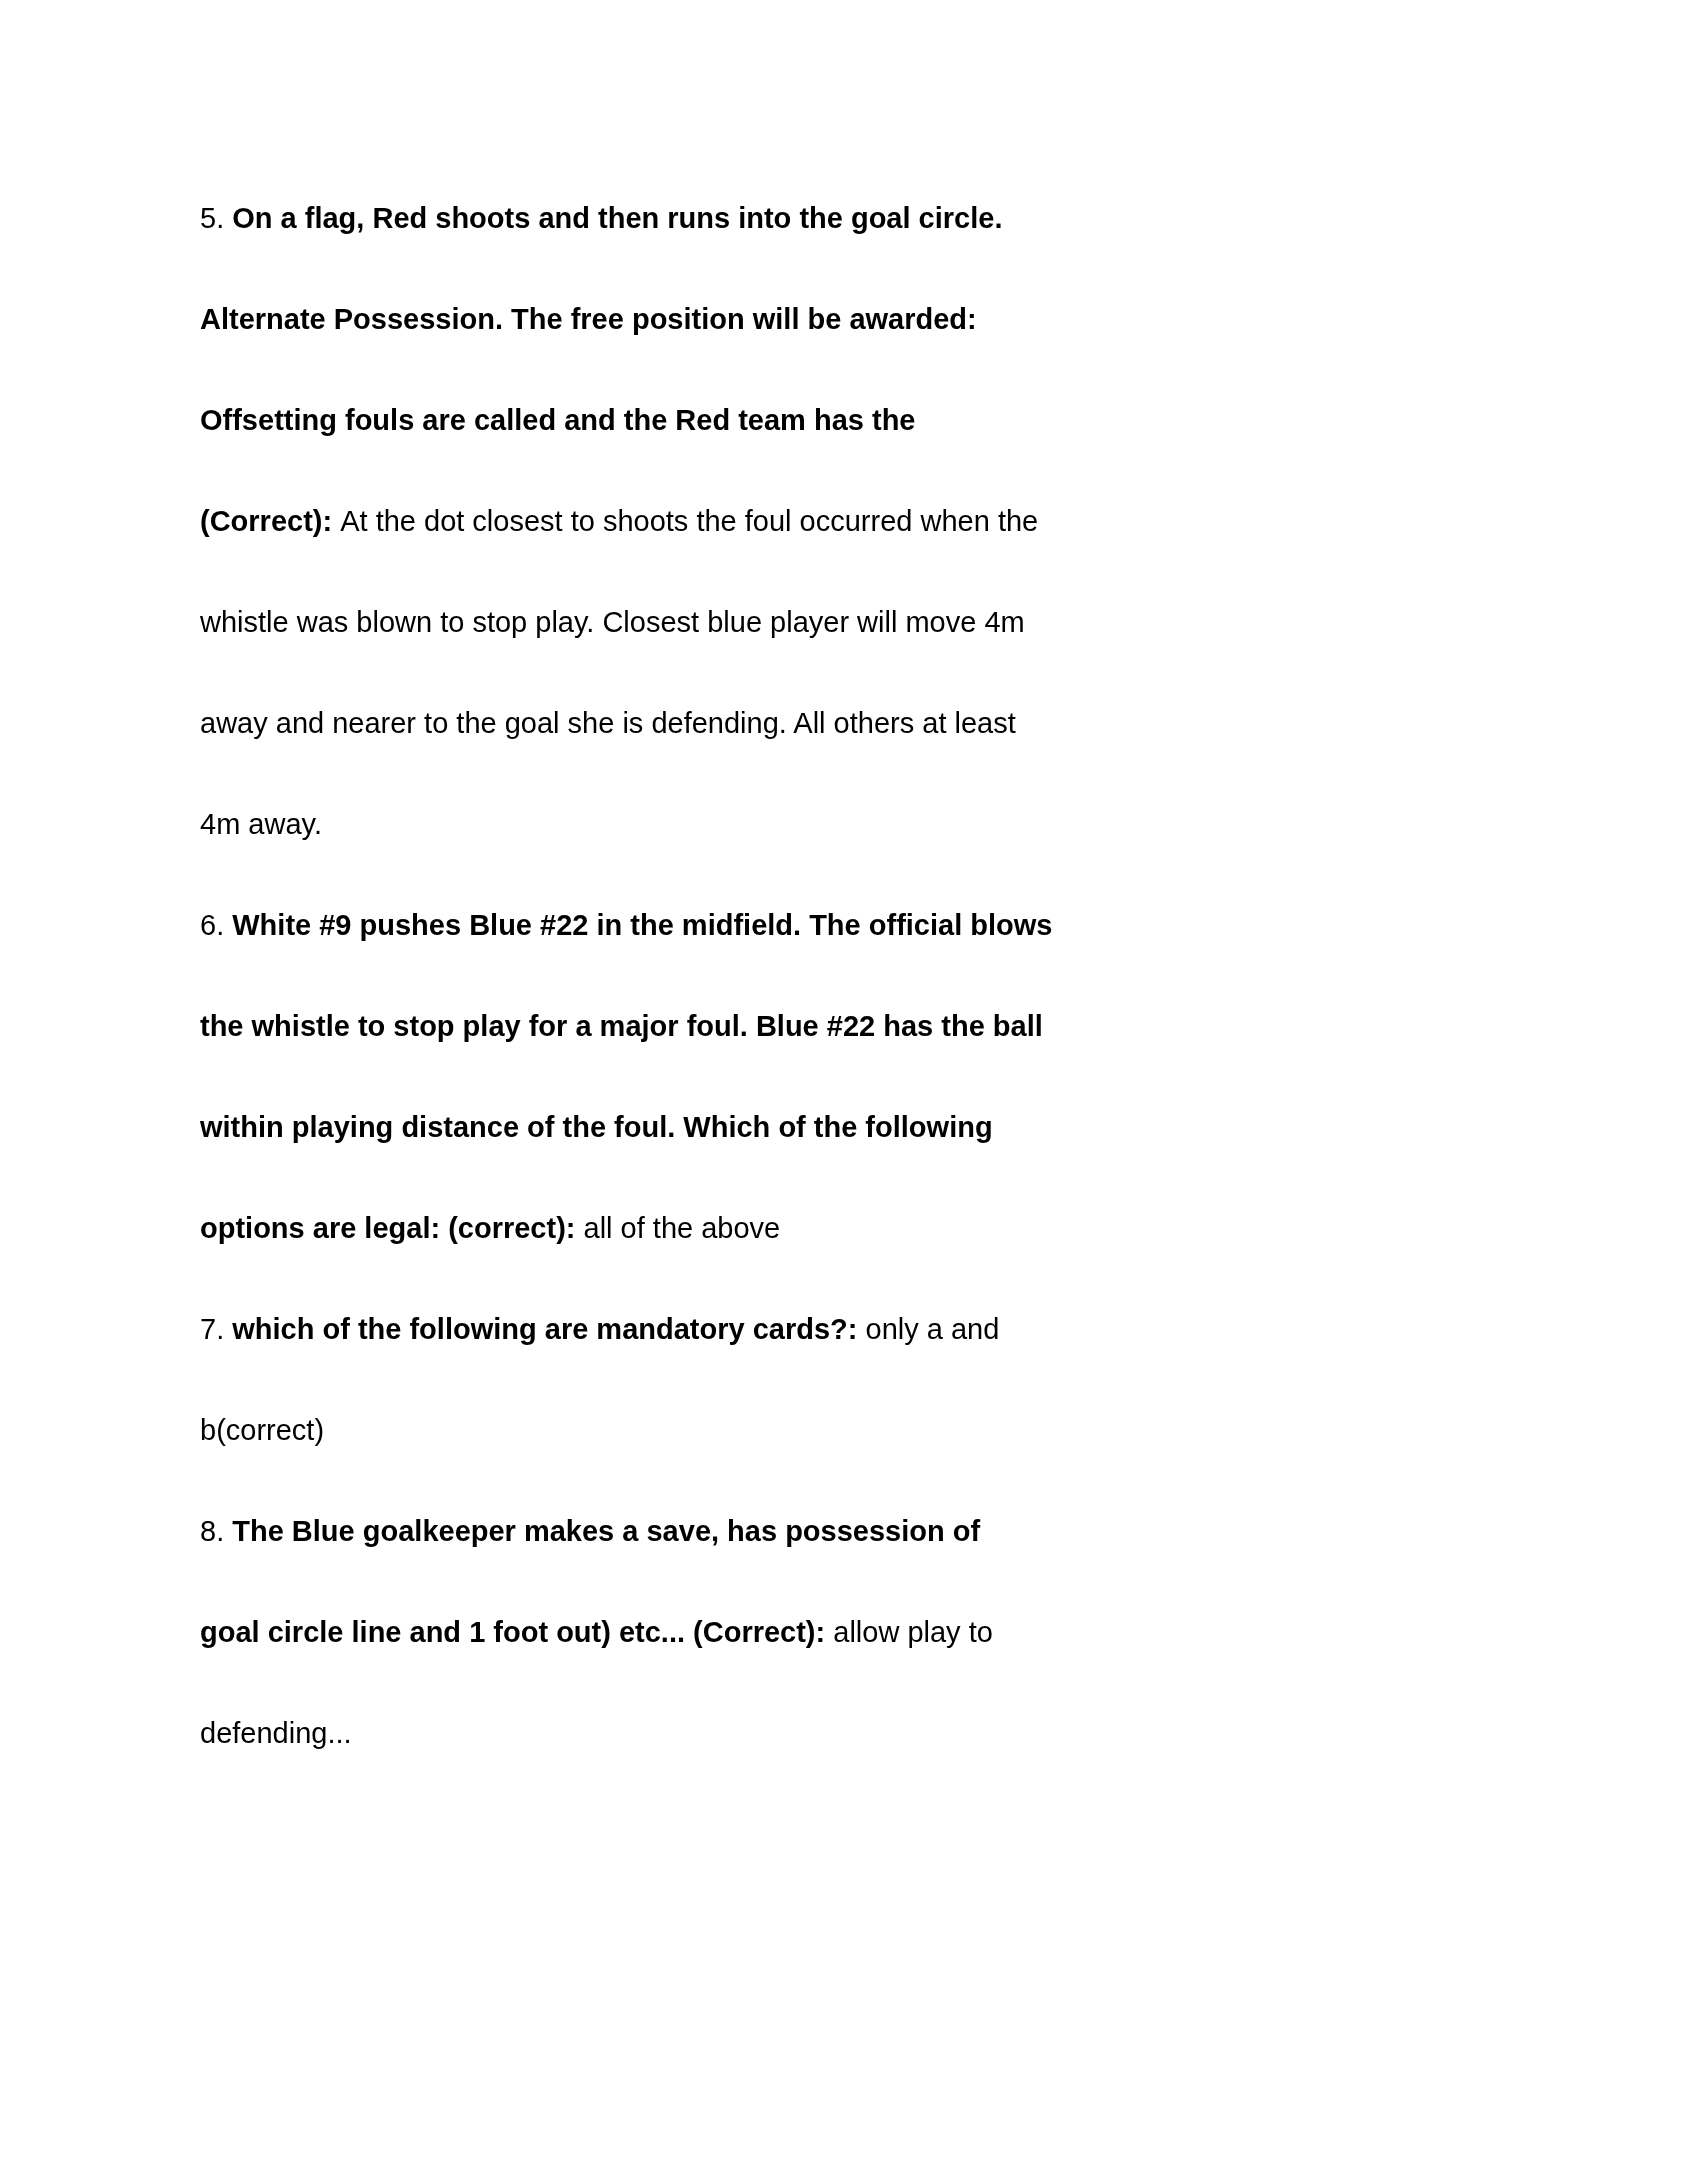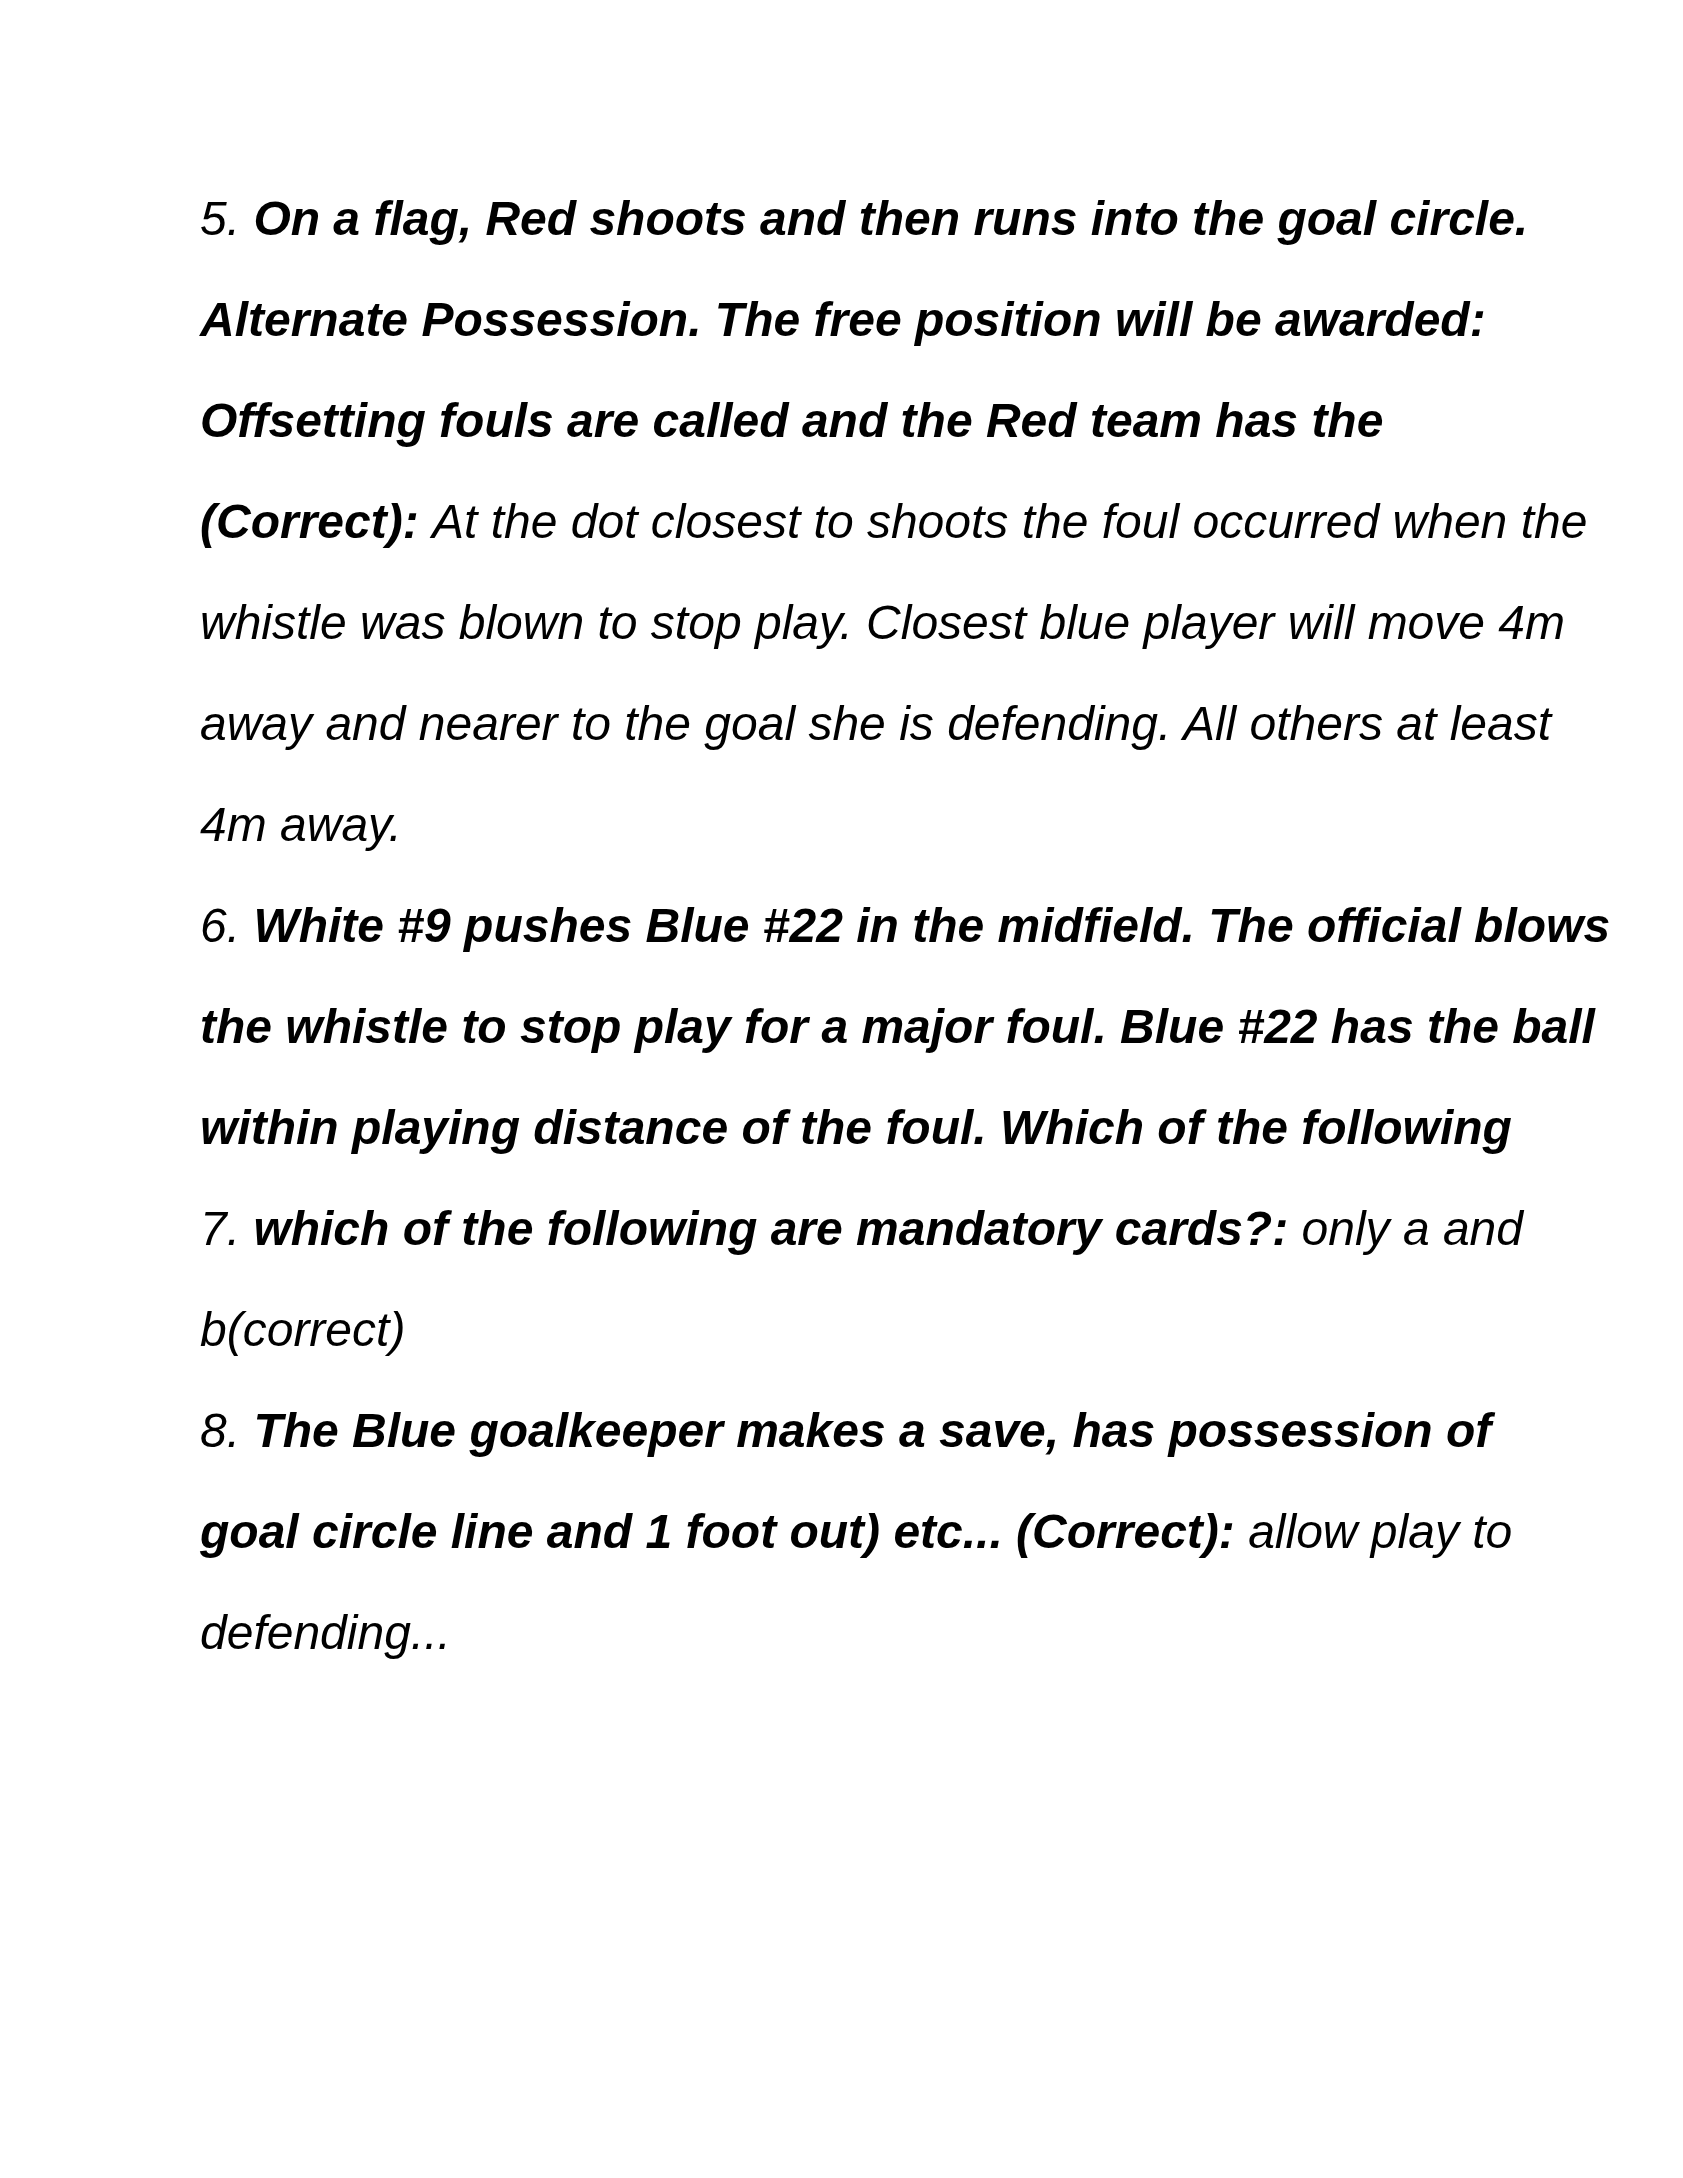--- a/index.html
+++ b/index.html
@@ -26,23 +26,22 @@
     .text-block {
       position: absolute;
       left: 200px;
       
       top: 168px;
       width: 1386px;
     }
     .line {
       height: 101px;
       line-height: 101px;
-      font-size: 48px;
+      font-size: 29px;
       white-space: nowrap;
-      font-style: italic;
     }
     .b { font-weight: bold; }
     .r { font-weight: normal; }
   </style>
 </head>
 <body>
 
 <div class="page">
   <div class="text-block">
 
@@ -70,20 +69,23 @@
 
     <div class="line">
       <span class="r">6. </span><span class="b">White #9 pushes Blue #22 in the midfield.&nbsp;The official blows</span>
     </div>
     <div class="line">
       <span class="b">the whistle to stop play for a major foul. Blue #22 has the ball</span>
     </div>
     <div class="line">
       <span class="b">within playing distance of the foul.&nbsp;Which of the following</span>
     </div>
+    <div class="line">
+      <span class="b">options are legal: (correct): </span><span class="r">all of the above</span>
+    </div>
 
     <div class="line">
       <span class="r">7. </span><span class="b">which of the following are mandatory cards?: </span><span class="r">only a and</span>
     </div>
     <div class="line">
       <span class="r">b(correct)</span>
     </div>
 
     <div class="line">
       <span class="r">8. </span><span class="b">The Blue goalkeeper makes a save, has possession of</span>

